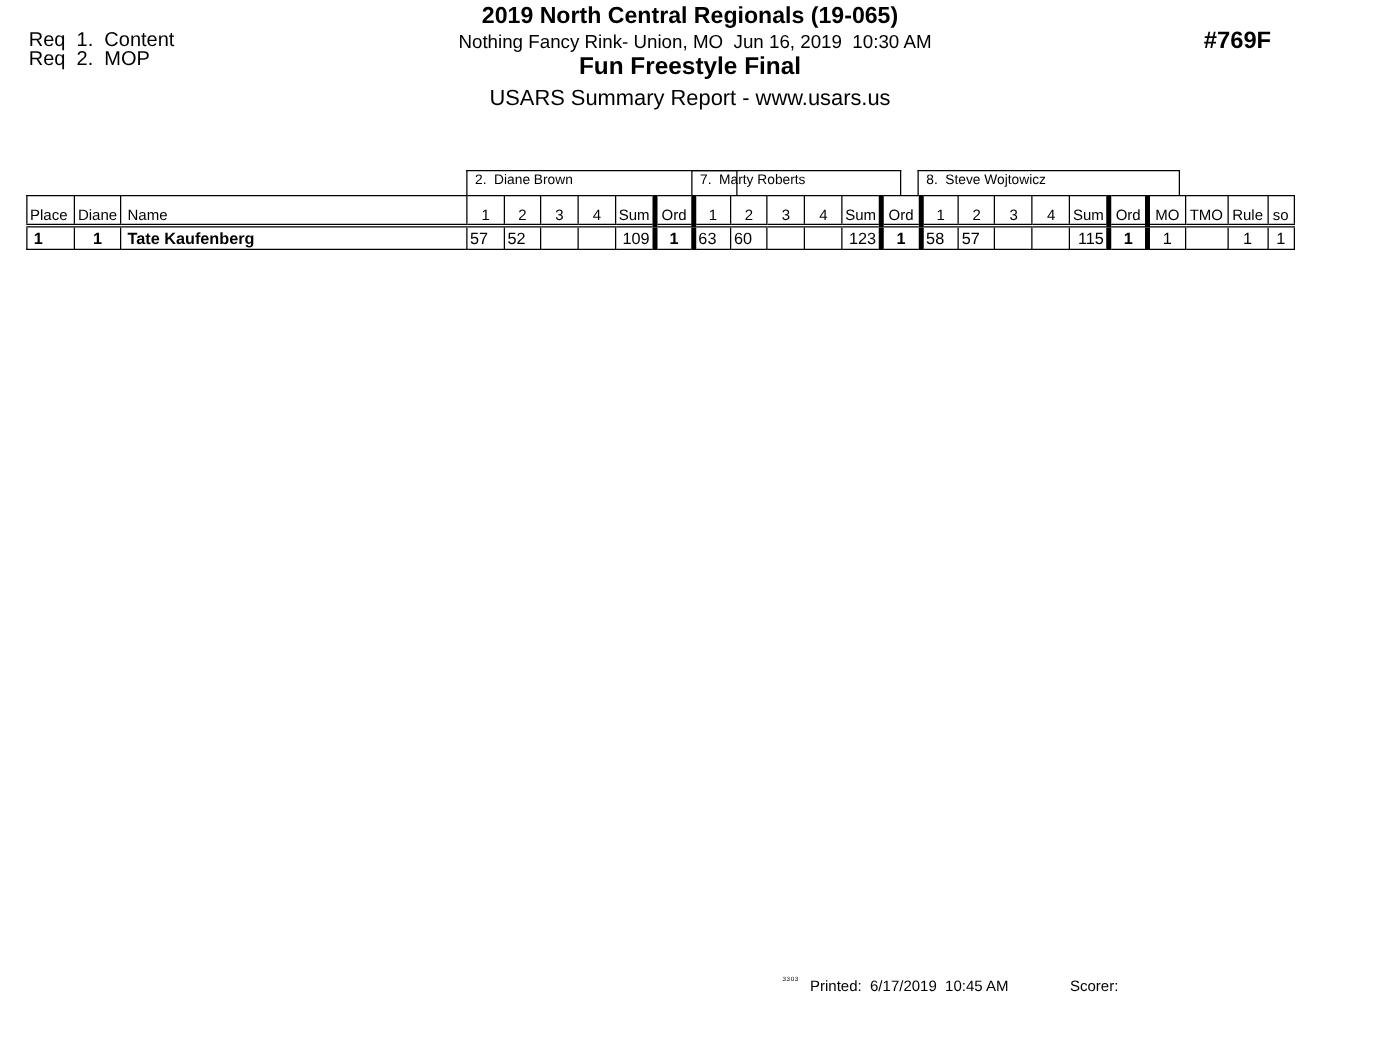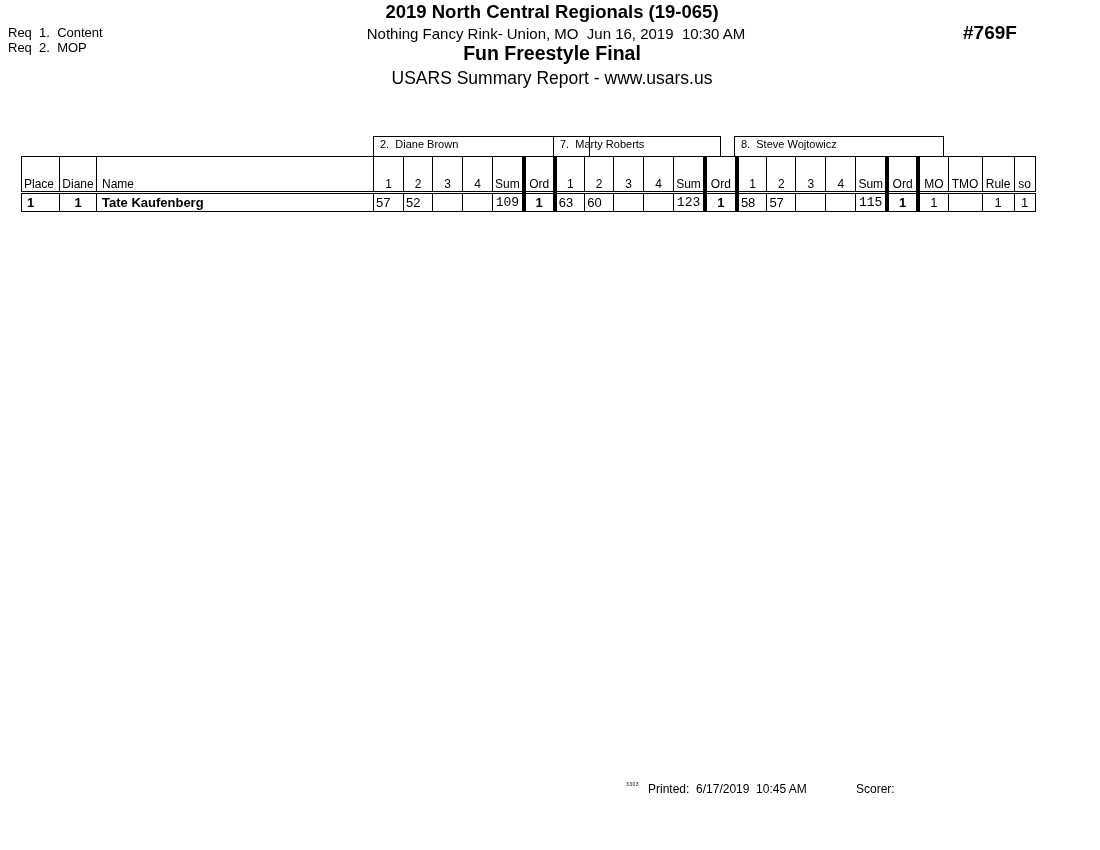--- a/index.html
+++ b/index.html
@@ -1,43 +1,43 @@
 <!DOCTYPE html>
 <html><head>
   <meta charset="utf-8">
   <style>
     html, body { margin: 0; padding: 0; background: #ffffff; }
     body {
       width: 1100px; height: 850px; position: relative; overflow: hidden;
       font-family: "Liberation Sans", sans-serif; color: #000;
     }
-    .req { position: absolute; left: 8px; top: 25px; font-size: 13px; line-height: 15px; }
+    .req { position: absolute; left: 23px; top: 25px; font-size: 16px; line-height: 15px; }
     .req div { white-space: pre; }
     .h-title { position: absolute; left: 0; width: 1104px; top: 1px; font-size: 18.5px; font-weight: bold; text-align: center; }
     .h-sub { position: absolute; left: 12px; width: 1088px; top: 25px; font-size: 15px; text-align: center; white-space: pre; }
     .h-event { position: absolute; left: 0; width: 1104px; top: 42px; font-size: 19.5px; font-weight: bold; text-align: center; }
     .h-report { position: absolute; left: 0; width: 1104px; top: 68px; font-size: 17.5px; text-align: center; }
     .code { position: absolute; left: 963px; top: 22px; font-size: 19px; font-weight: bold; }
 
     .judge-box {
       position: absolute; top: 136px; height: 20px; border: 1px solid #000; border-bottom: none;
       font-size: 11px; box-sizing: border-box; padding-left: 6px; line-height: 14px; white-space: pre;
     }
 
     table.results {
       position: absolute; left: 21px; top: 156px; border-collapse: collapse;
       font-size: 12px; table-layout: fixed;
     }
     table.results td {
       border: 1px solid #000; padding: 0 2px; height: 18px; box-sizing: border-box; white-space: nowrap; overflow: hidden;
     }
-    table.results tr.hdr td { height: 21px; padding-top: 20px; vertical-align: bottom; line-height: 14px; border-bottom: 3px double #000; }
+    table.results tr.hdr td { height: 21px; padding-top: 8px; vertical-align: bottom; line-height: 14px; border-bottom: 3px double #000; }
     table.results tr.row td { height: 19px; line-height: 16px; font-size: 13px; }
     .c { text-align: center; }
-    .r { text-align: center; font-family: Liberation Mono, monospace; }
+    .r { text-align: right; }
     .l { text-align: left; }
     .b { font-weight: bold; }
     .thickL { border-left: 4px solid #000 !important; }
     .name-cell { padding-left: 5px !important; }
 
     .footer-mark { position: absolute; left: 626px; top: 781px; font-size: 5px; letter-spacing: 0.5px; }
     .footer-printed { position: absolute; left: 648px; top: 782px; font-size: 12px; white-space: pre; }
     .footer-scorer { position: absolute; left: 856px; top: 782px; font-size: 12px; }
   </style>
 </head>

